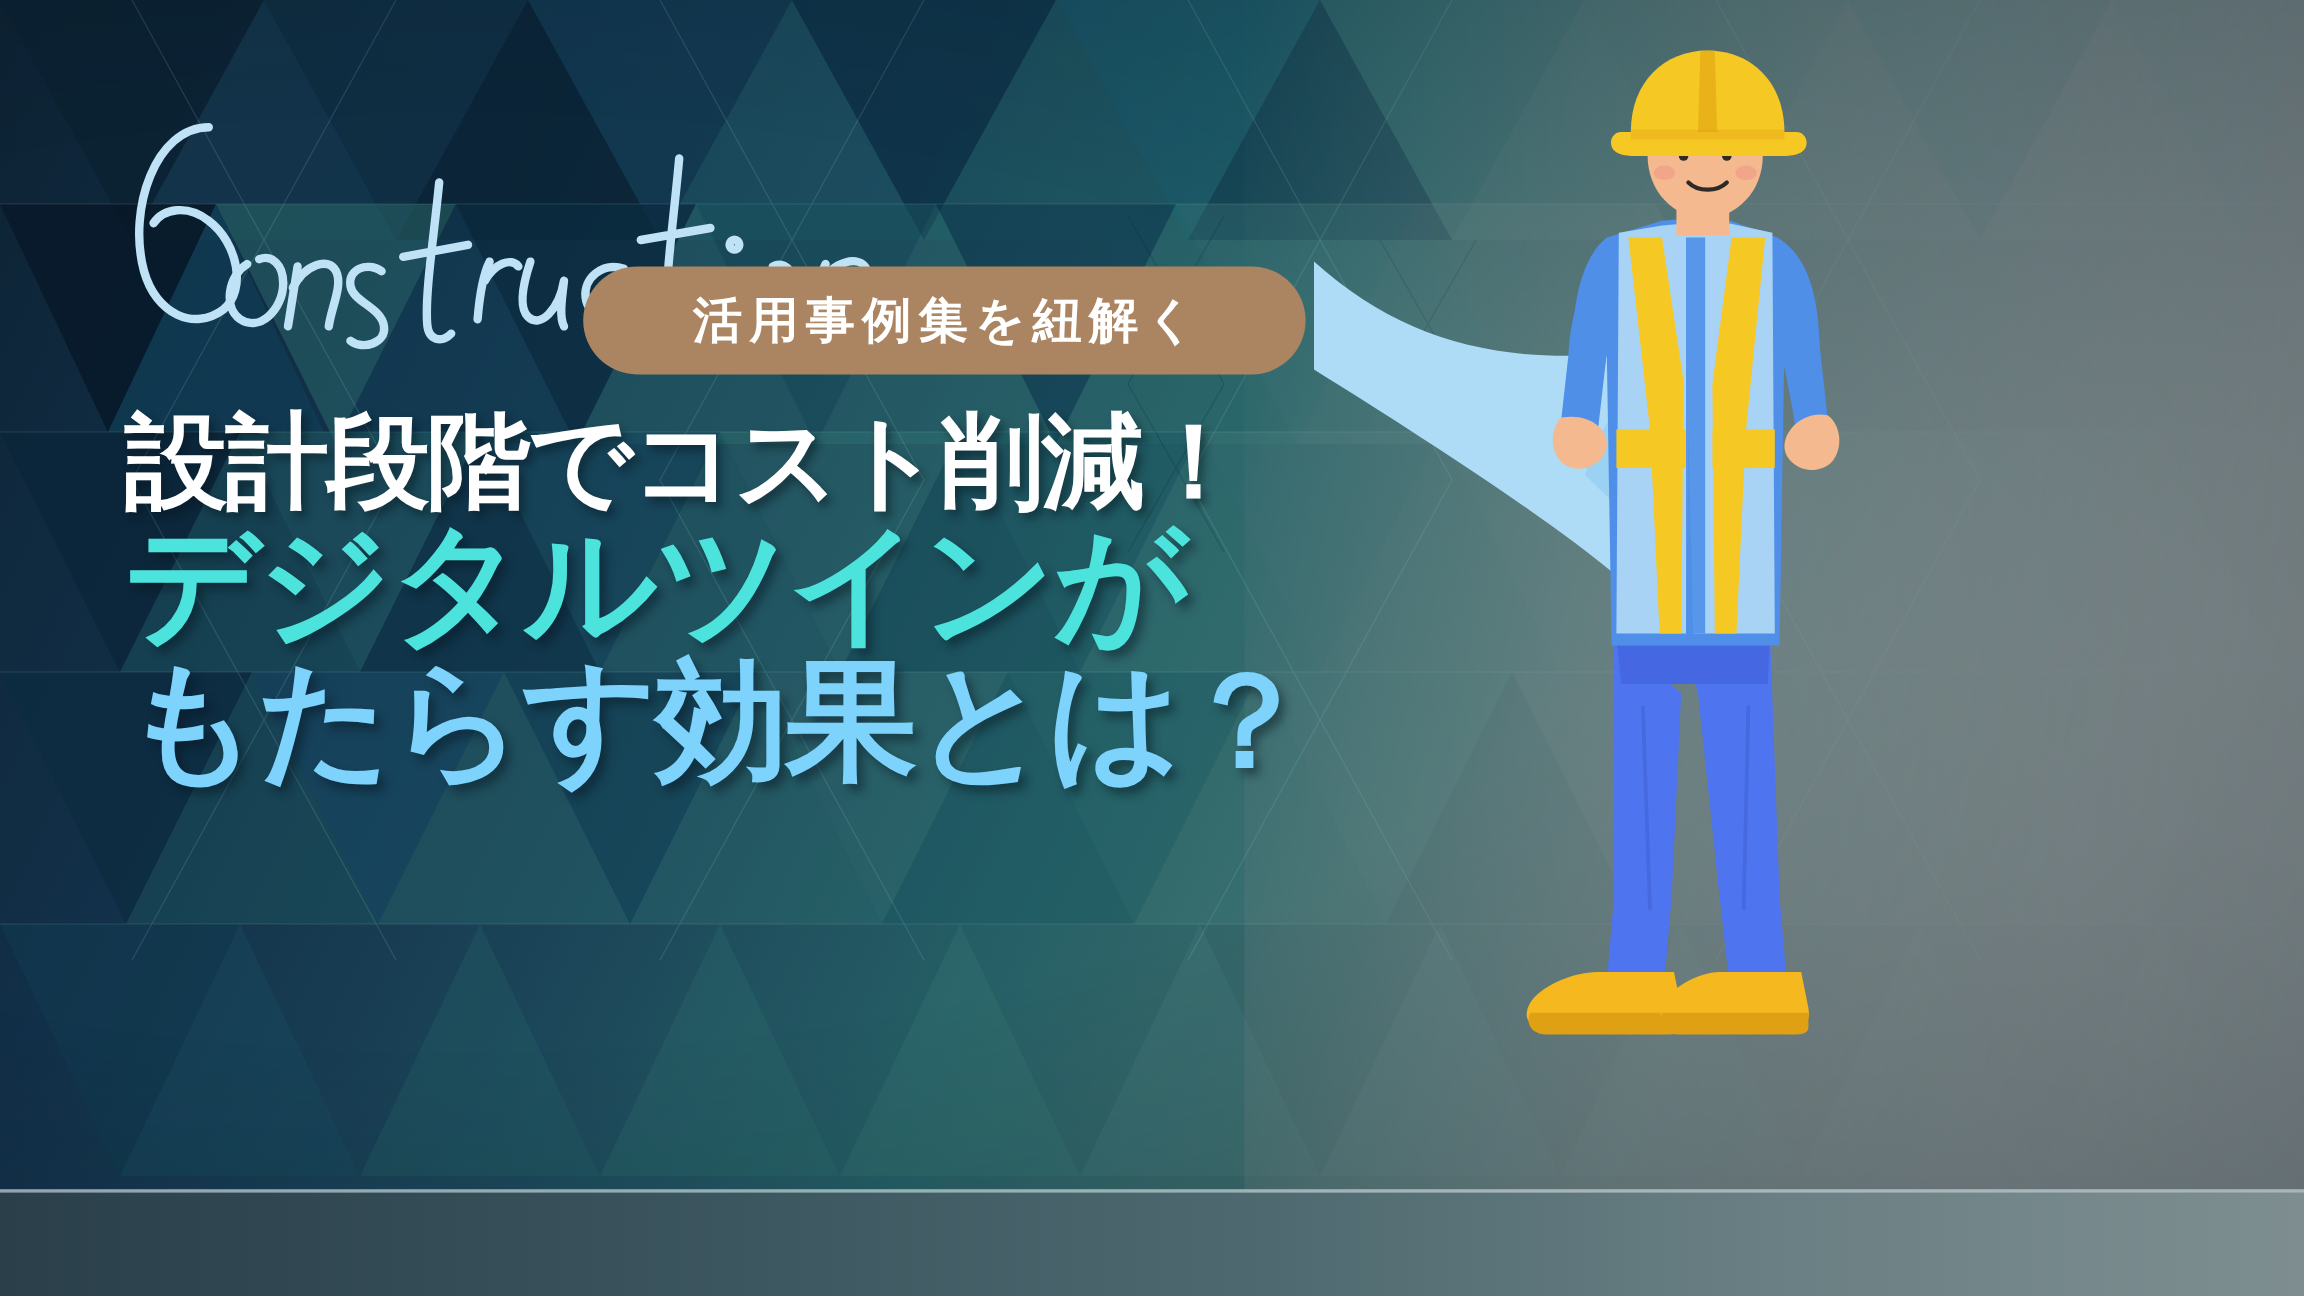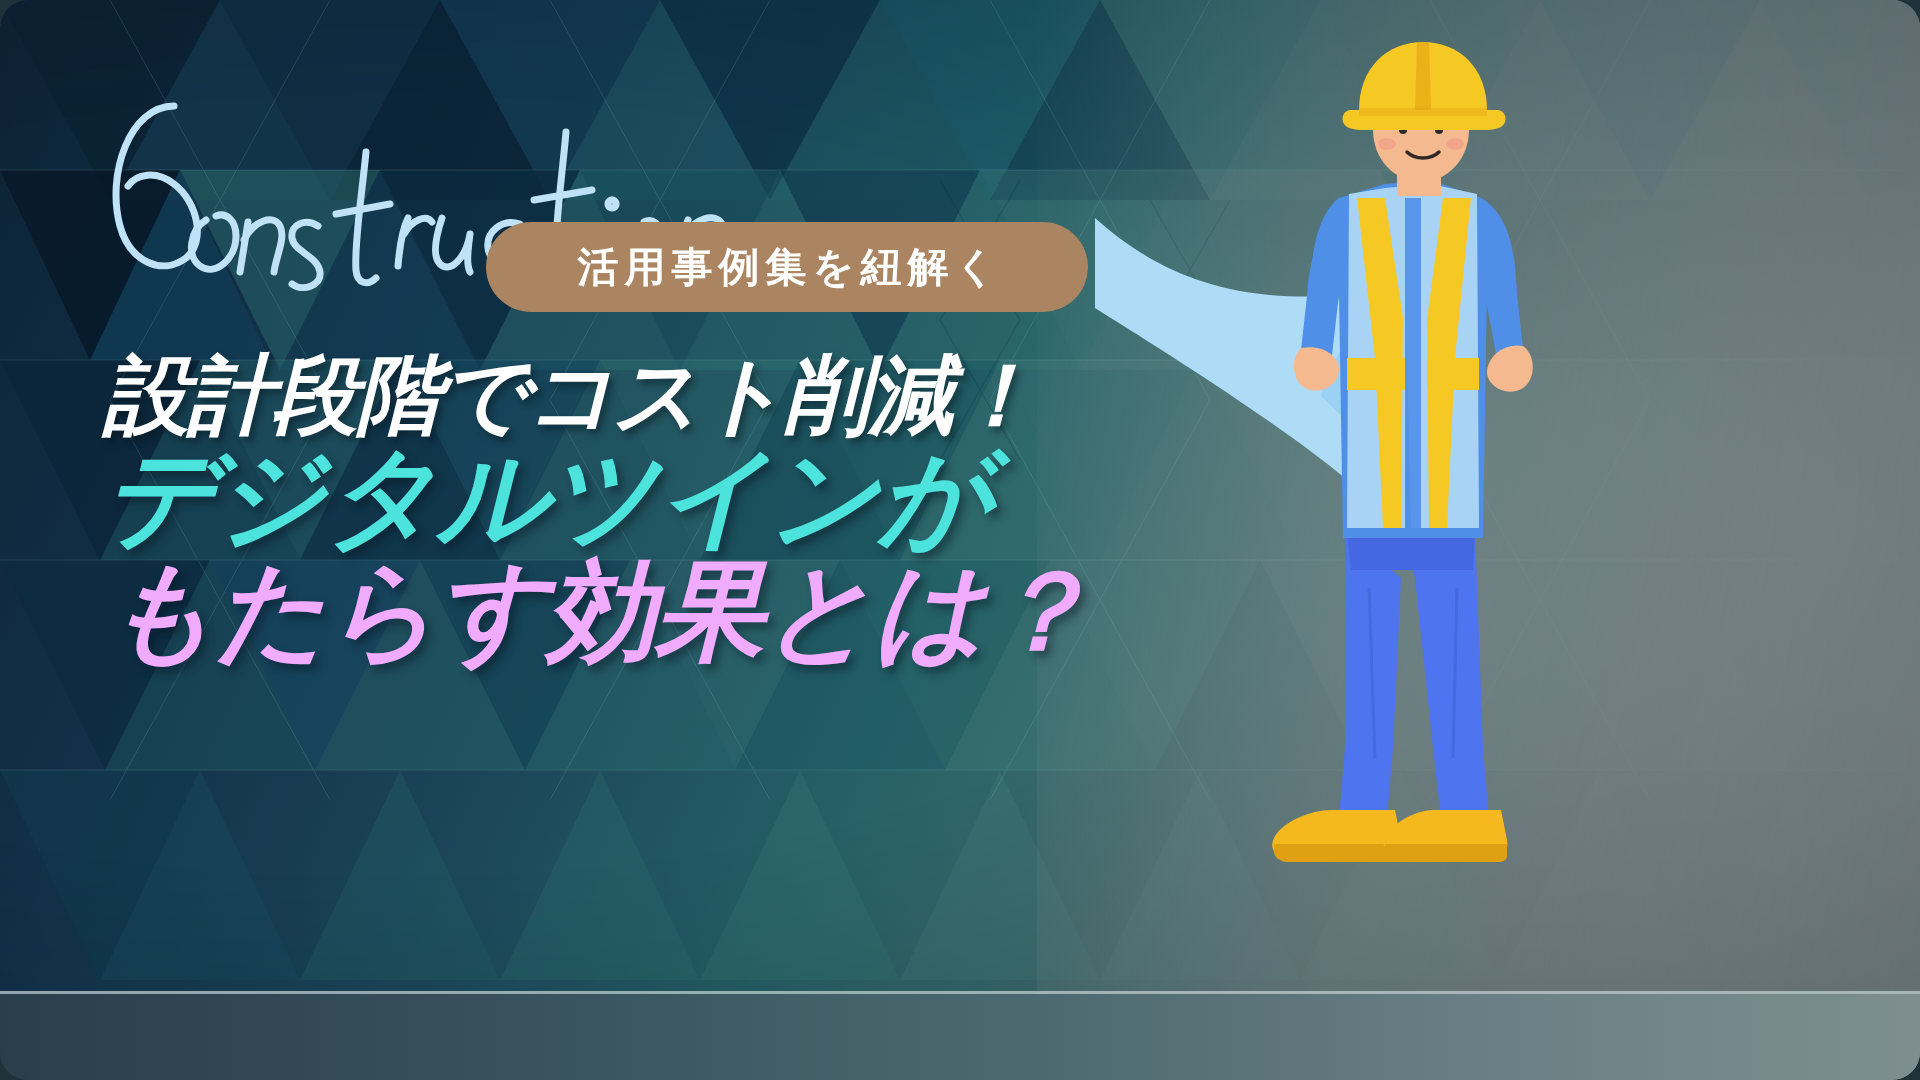--- a/index.html
+++ b/index.html
@@ -3,21 +3,20 @@
 <meta charset="utf-8">
 <style>
   html,body{margin:0;padding:0;background:#20313a;}
   *{box-sizing:border-box;}
   #stage{
     position:relative;
     width:1920px;height:1080px;
     overflow:hidden;
     font-family:"Liberation Sans","DejaVu Sans",sans-serif;
     background:#3d4f55;
-    border-radius:28px;
   }
 
   
   .bg-base{position:absolute;inset:0;
     background:
       linear-gradient(115deg,#0d2233 0%,#123049 18%,#1b4458 34%,#266066 50%,#3c6b6c 62%,#5d7b7c 74%,#7b8a8c 86%,#8c9698 100%);
   }
   .bg-tris{position:absolute;inset:0;}
   .bg-vignette{position:absolute;inset:0;
     background:radial-gradient(ellipse 120% 90% at 20% 45%, rgba(0,0,0,0) 40%, rgba(4,16,26,.38) 100%);
@@ -40,30 +39,30 @@
     position:absolute;left:486px;top:222px;width:602px;height:90px;
     background:#ab8561;border-radius:45px;
     display:flex;align-items:center;justify-content:center;
   }
   .badge-text{
     color:#ffffff;font-weight:bold;font-size:41px;letter-spacing:6px;
     white-space:nowrap;line-height:1;padding-left:6px;
   }
 
   
-  .headline{position:absolute;left:104px;top:340px;width:1180px;font-style:italic;}
+  .headline{position:absolute;left:104px;top:330px;width:1180px;}
   .h-line{
     font-weight:bold;white-space:nowrap;line-height:1.02;
     letter-spacing:-2px;
   }
   .h1{font-size:86px;color:#ffffff;margin-top:12px;
       text-shadow:4px 5px 7px rgba(6,20,30,.48);}
   .h2{font-size:110px;color:#4de3dd;margin-top:1px;
       text-shadow:5px 6px 8px rgba(6,20,30,.45);}
-  .h3{font-size:110px;color:#f0abfc;margin-top:2px;
+  .h3{font-size:110px;color:#7dd3fc;margin-top:2px;
       text-shadow:5px 6px 8px rgba(6,20,30,.45);}
 
   
   .worker{position:absolute;left:1235px;top:58px;width:420px;height:860px;}
   .worker svg{width:100%;height:100%;overflow:visible;}
 </style>
 </head>
 <body>
 
 <div id="stage">

